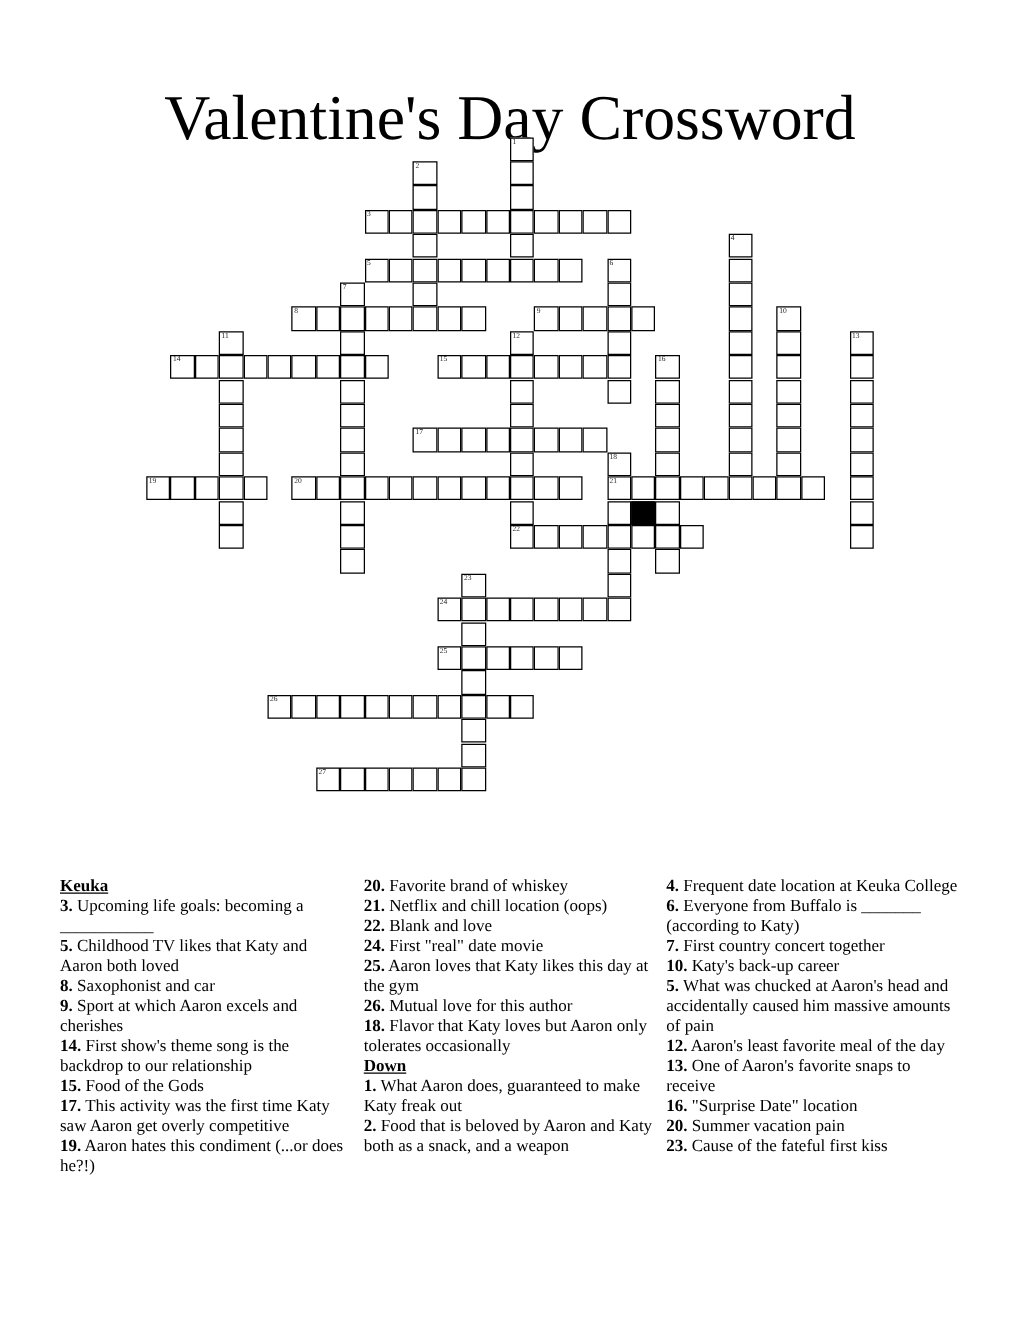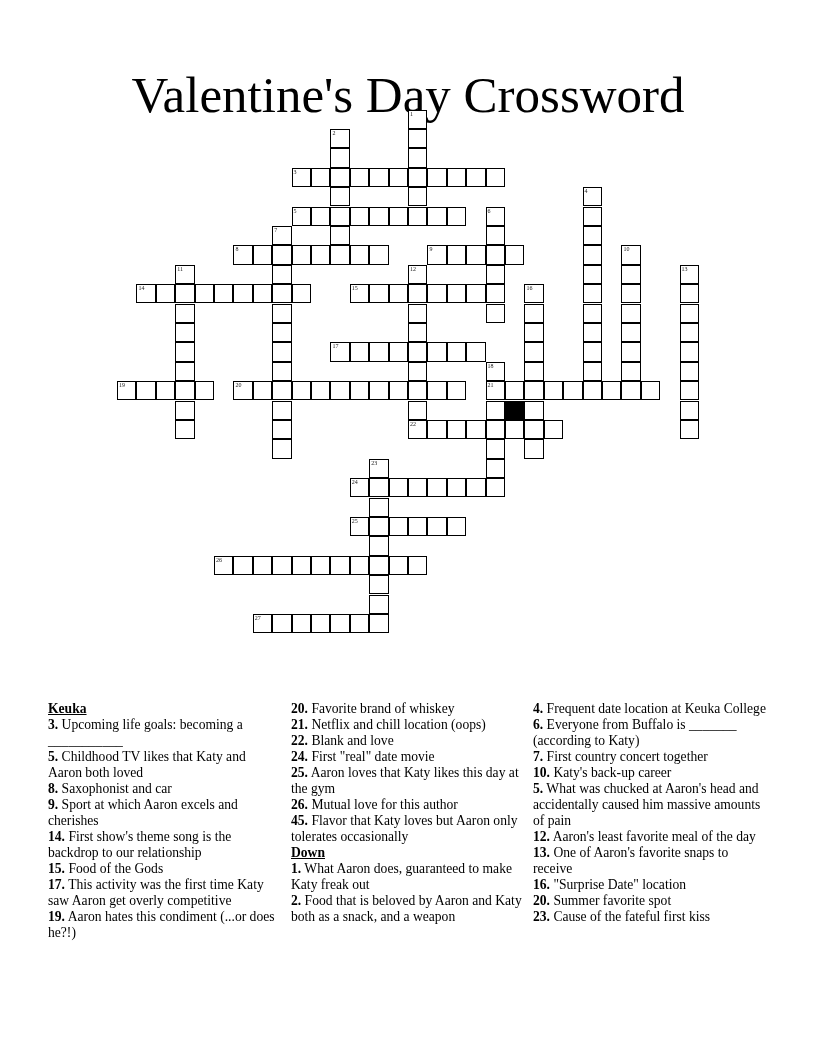--- a/index.html
+++ b/index.html
@@ -295,30 +295,30 @@
   <div class="clue"><b>19.</b><span> Aaron hates this condiment (...or does he?!)</span></div>
 </div>
 
 <div class="clues col2">
   <div class="clue"><b>20.</b><span> Favorite brand of whiskey</span></div>
   <div class="clue"><b>21.</b><span> Netflix and chill location (oops)</span></div>
   <div class="clue"><b>22.</b><span> Blank and love</span></div>
   <div class="clue"><b>24.</b><span> First "real" date movie</span></div>
   <div class="clue"><b>25.</b><span> Aaron loves that Katy likes this day at the gym</span></div>
   <div class="clue"><b>26.</b><span> Mutual love for this author</span></div>
-  <div class="clue"><b>45.</b><span> Flavor that Katy loves but Aaron only tolerates occasionally</span></div>
+  <div class="clue"><b>18.</b><span> Flavor that Katy loves but Aaron only tolerates occasionally</span></div>
   <div class="heading">Down</div>
   <div class="clue"><b>1.</b><span> What Aaron does, guaranteed to make Katy freak out</span></div>
   <div class="clue"><b>2.</b><span> Food that is beloved by Aaron and Katy both as a snack, and a weapon</span></div>
 </div>
 
 <div class="clues col3">
   <div class="clue"><b>4.</b><span> Frequent date location at Keuka College</span></div>
   <div class="clue"><b>6.</b><span> Everyone from Buffalo is _______ (according to Katy)</span></div>
   <div class="clue"><b>7.</b><span> First country concert together</span></div>
   <div class="clue"><b>10.</b><span> Katy's back-up career</span></div>
   <div class="clue"><b>5.</b><span> What was chucked at Aaron's head and accidentally caused him massive amounts of pain</span></div>
   <div class="clue"><b>12.</b><span> Aaron's least favorite meal of the day</span></div>
   <div class="clue"><b>13.</b><span> One of Aaron's favorite snaps to receive</span></div>
   <div class="clue"><b>16.</b><span> "Surprise Date" location</span></div>
-  <div class="clue"><b>20.</b><span> Summer favorite spot</span></div>
+  <div class="clue"><b>20.</b><span> Summer vacation pain</span></div>
   <div class="clue"><b>23.</b><span> Cause of the fateful first kiss</span></div>
 </div>
 
 </body></html>

